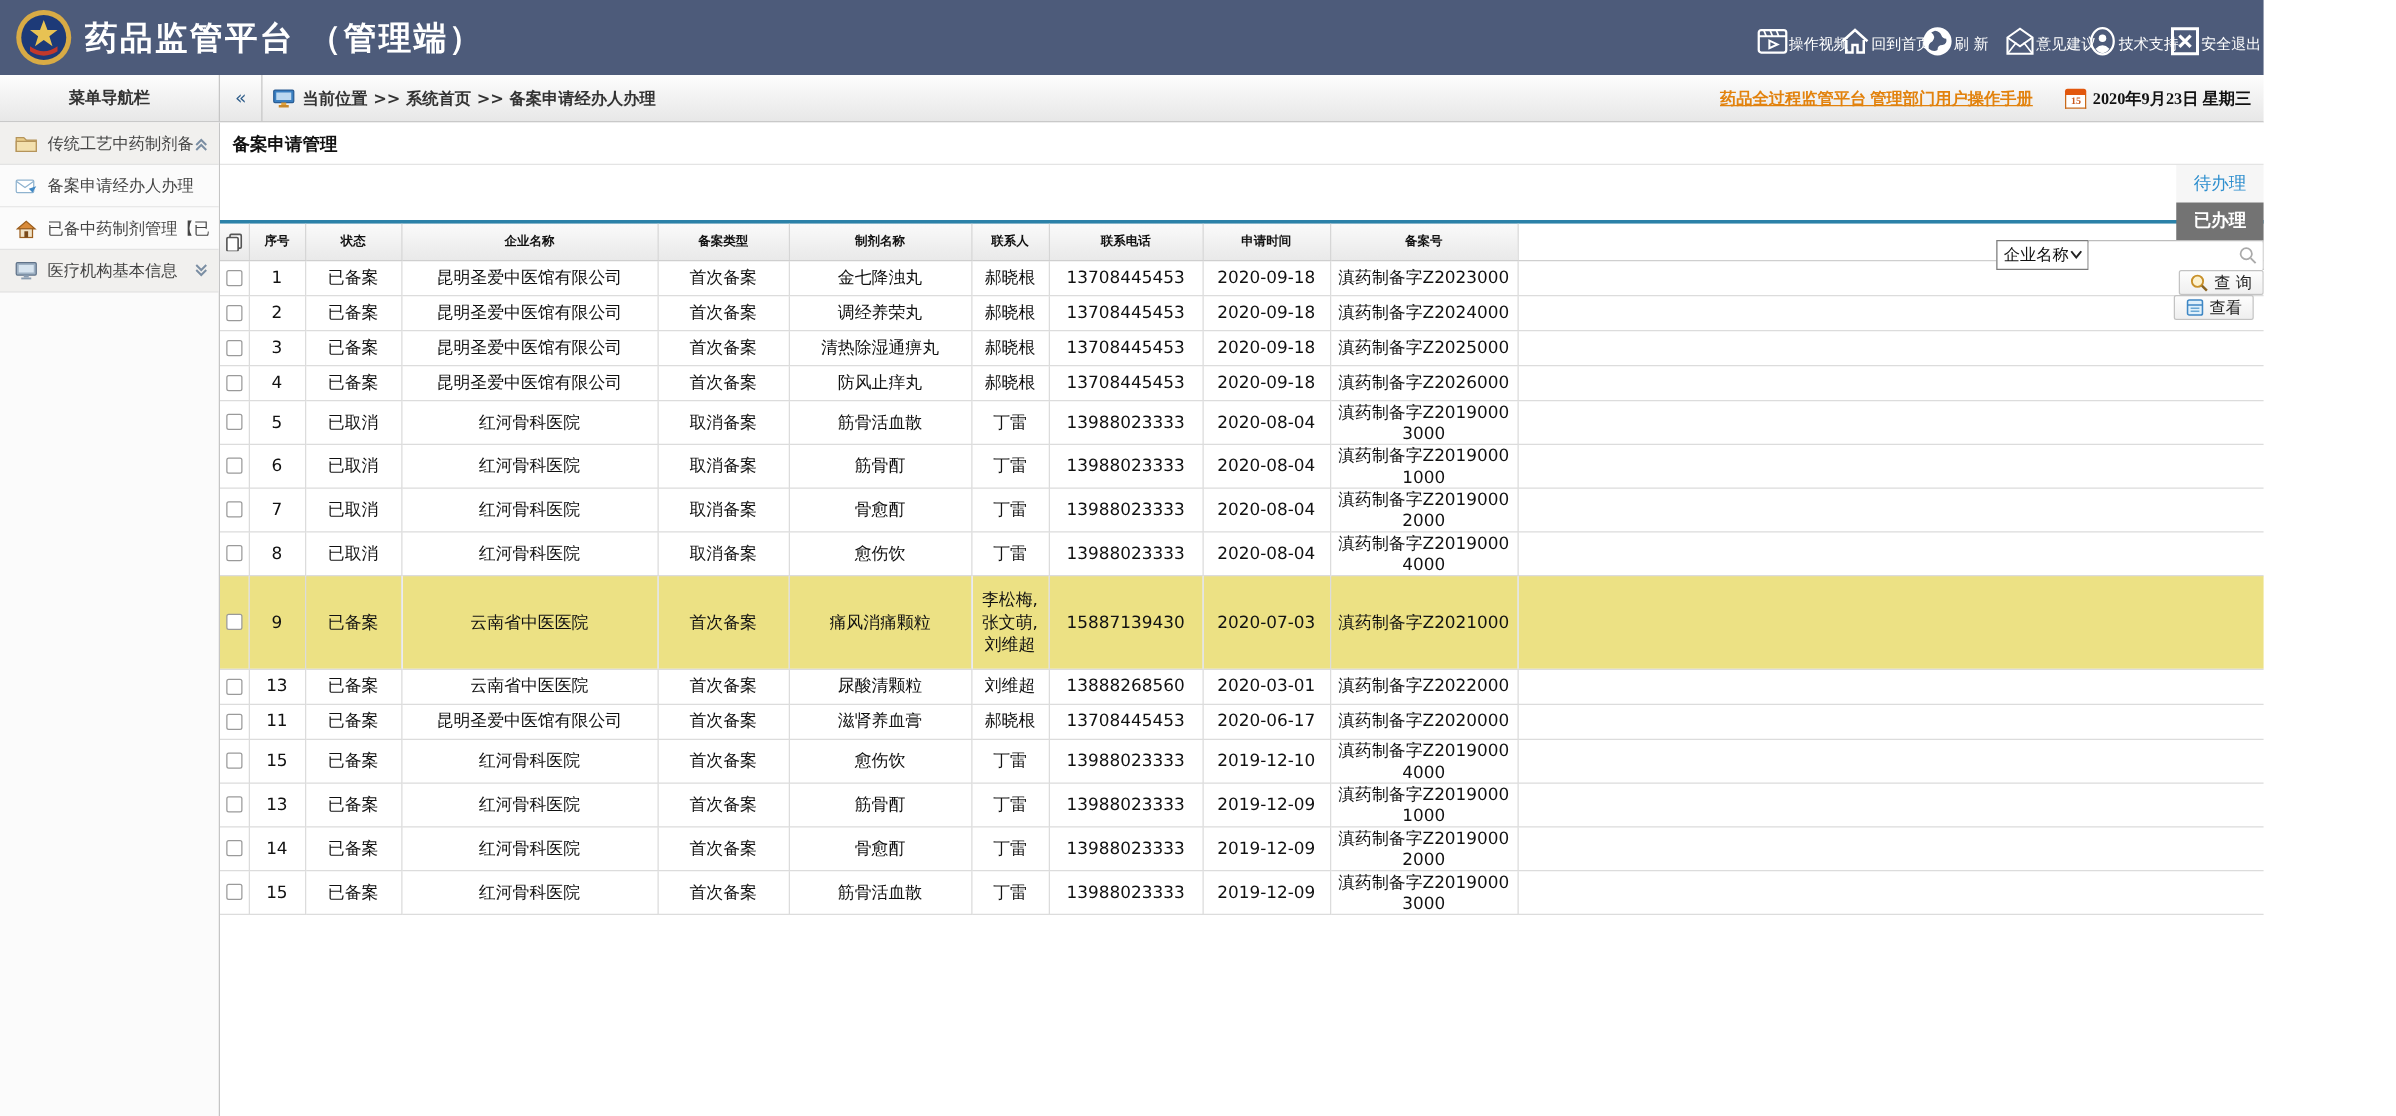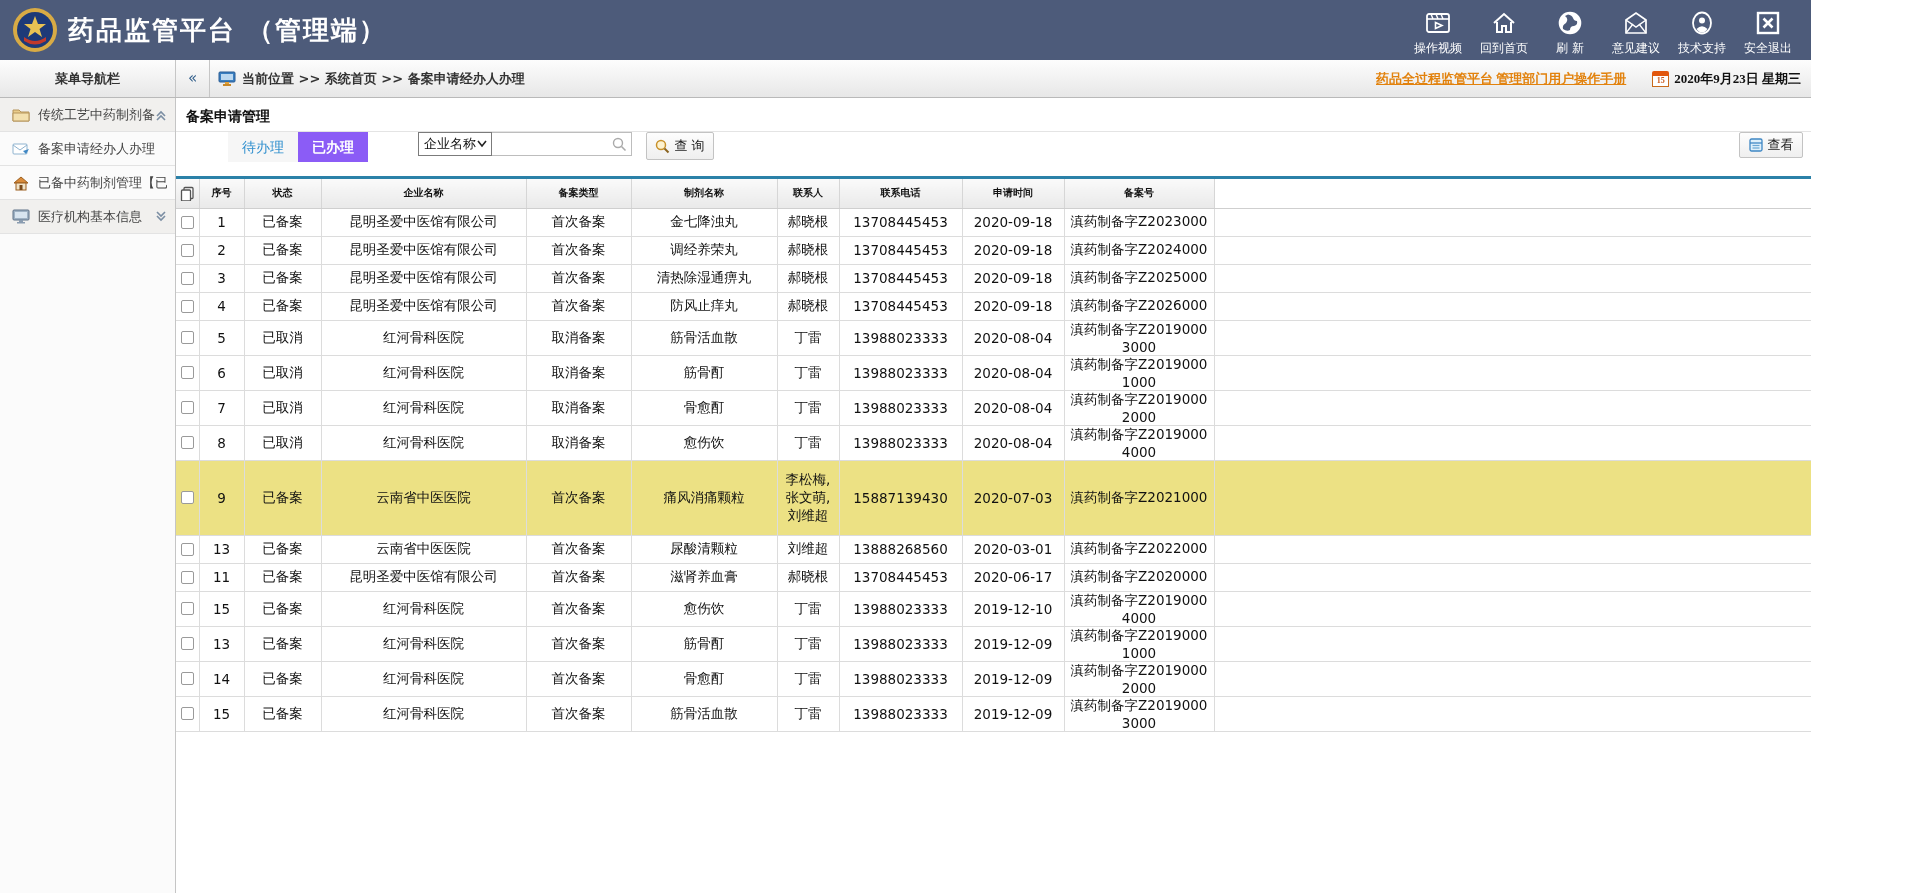--- a/index.html
+++ b/index.html
@@ -6,21 +6,21 @@
   html,body { background:#ffffff; }
   body { font-family:"DejaVu Sans","Liberation Sans",sans-serif; }
   .app { position:relative; width:1811px; height:893px; background:#fff; overflow:hidden; }
 
   
   .topbar { height:60px; background:#4d5b7a; display:flex; align-items:center; justify-content:space-between; }
   .brand { display:flex; align-items:center; padding-left:12px; }
   .logo { width:46px; height:46px; margin-right:10px; flex:0 0 auto; }
   .app-title { color:#ffffff; font-size:26px; font-weight:bold; letter-spacing:2px; white-space:nowrap; }
   .top-actions { display:flex; align-items:flex-start; padding-right:10px; }
-  .top-action { width:66px; display:flex; flex-direction:column; align-items:center; cursor:pointer; color:#fff; padding-top:6px; }
+  .top-action { width:66px; display:flex; flex-direction:row; align-items:center; cursor:pointer; color:#fff; padding-top:6px; }
   .top-action svg { width:26px; height:26px; display:block; }
   .top-action .ta-label { font-size:12px; margin-top:4px; white-space:nowrap; }
 
   
   .crumbbar { height:38px; background:linear-gradient(#fdfdfd,#e7e7e7); border-bottom:1px solid #b9b9b9; display:flex; align-items:center; }
   .nav-title { width:176px; text-align:center; font-size:13px; font-weight:bold; color:#333; border-right:1px solid #c6c6c6; align-self:stretch; line-height:37px; }
   .collapse-btn { width:34px; text-align:center; font-size:15px; color:#2f5d8a; cursor:pointer; border-right:1px solid #c6c6c6; align-self:stretch; line-height:37px; background:transparent; border-top:none;border-bottom:none;border-left:none; font-family:inherit; }
   .crumb-left { display:flex; align-items:center; padding-left:8px; font-size:13px; font-weight:bold; color:#333; }
   .crumb-left svg { width:18px; height:16px; margin-right:6px; }
   .crumb-right { margin-left:auto; display:flex; align-items:center; padding-right:10px;font-family:Liberation Serif, serif; }
@@ -35,24 +35,24 @@
   .bodyrow { display:flex; height:795px; }
   .sidebar { width:176px; flex:0 0 176px; background:#fbfbfb; border-right:1px solid #c5c5c5; }
   .side-item { height:34px; display:flex; align-items:center; padding:0 8px 0 12px; border-bottom:1px solid #e3e3e3; font-size:13px; color:#444; cursor:pointer; background:#fbfbfb; }
   .side-item.group { background:#f1f0ee; }
   .side-item .s-icon { width:18px; height:15px; margin-right:8px; flex:0 0 auto; }
   .side-item .s-label { flex:1; white-space:nowrap; overflow:hidden; }
   .side-item .s-chevron { width:12px; height:12px; flex:0 0 auto; }
 
   .main { flex:1; background:#fff; min-width:0; }
   .section-title { height:34px; line-height:36px; padding-left:10px; font-size:14px; font-weight:bold; color:#111; border-bottom:1px solid #e4e4e4; }
-  .toolbar { height:44px; display:flex; align-items:flex-start; padding-left:52px; }
+  .toolbar { height:44px; display:flex; align-items:flex-end; padding-left:52px;flex-direction:column; }
   .tab { height:30px; line-height:30px; width:70px; text-align:center; font-size:14px; cursor:pointer; }
   .tab.inactive { color:#2f8fce; background:#f6f6f6; }
-  .tab.active { color:#fff; background:#8b5cf6; font-weight:bold; }
+  .tab.active { color:#fff; background:#737373; font-weight:bold; }
   .search-group { display:flex; align-items:center; margin-left:50px; }
   .field-select { height:24px; width:74px; border:1px solid #7b7b7b; background:#fff; display:flex; align-items:center; justify-content:space-between; padding:0 4px 0 5px; font-size:13px; color:#111; cursor:pointer; }
   .field-select svg { width:10px; height:8px; }
   .search-input { height:24px; width:140px; border:1px solid #bdbdbd; border-left:none; position:relative; background:#fff; }
   .search-input input { width:100%; height:100%; border:none; outline:none; padding:0 22px 0 6px; font-size:13px; font-family:inherit; }
   .input-zoom { position:absolute; right:4px; top:4px; width:15px; height:15px; }
   .btn { display:flex; align-items:center; justify-content:center; border:1px solid #c3c3c3; background:linear-gradient(#fdfdfd,#efefef); border-radius:2px; cursor:pointer; font-size:13px; color:#222; font-family:inherit; }
   .query-btn { height:28px; width:68px; margin-left:14px; }
   .query-btn svg { width:15px; height:15px; margin-right:4px; }
   .view-btn { height:26px; width:64px; margin-left:auto; margin-right:8px; }

